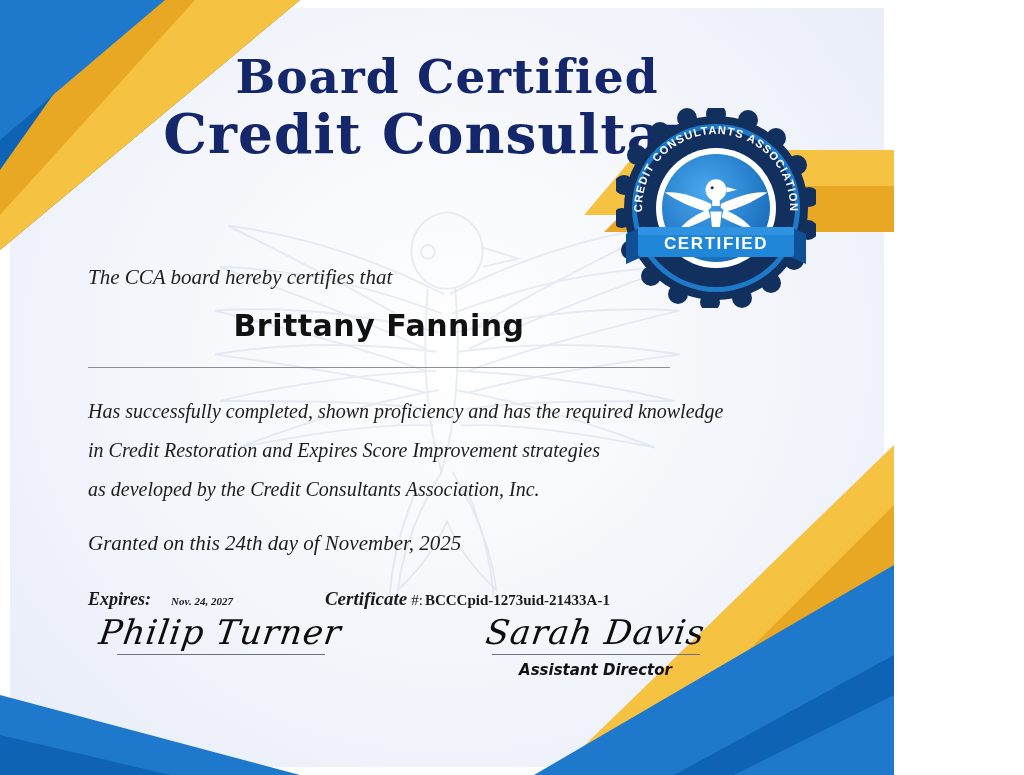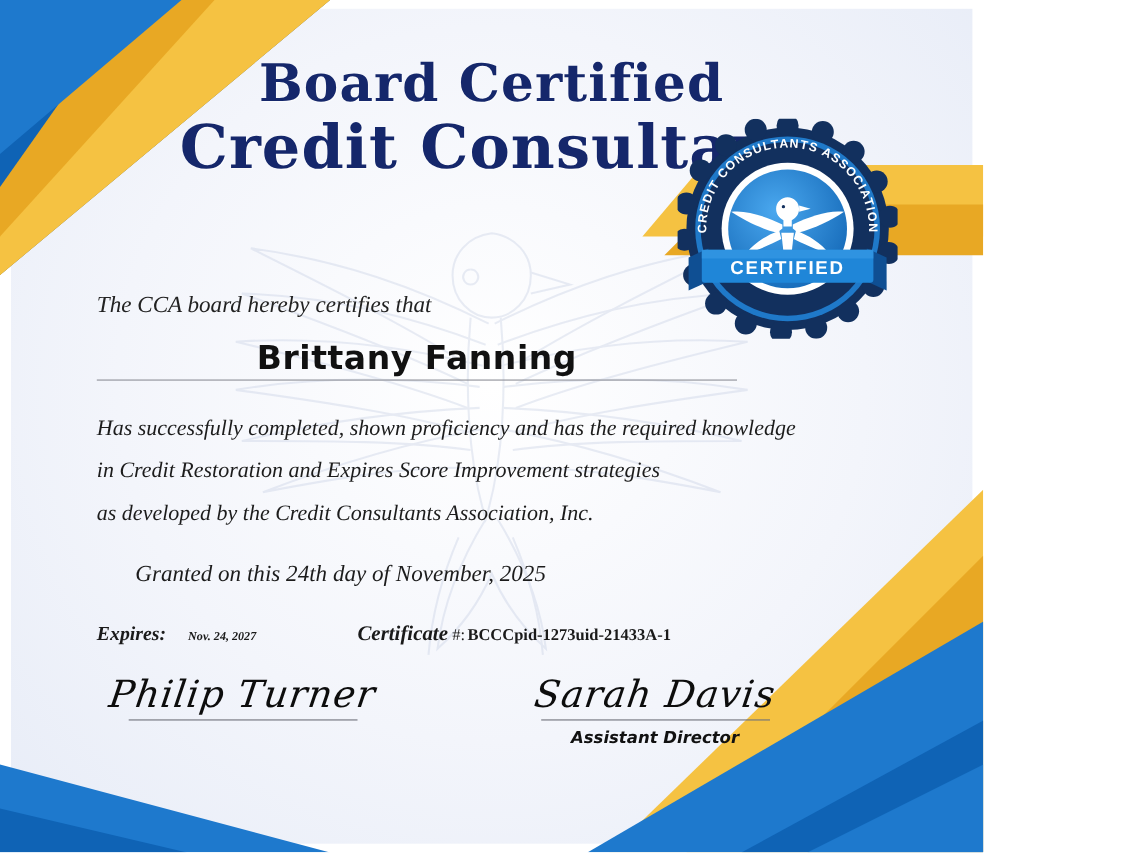--- a/index.html
+++ b/index.html
@@ -88,21 +88,21 @@
   .line-certifies {
     font-size: 21px;
     font-style: italic;
     color: #222;
     margin-bottom: 18px;
   }
   .recipient-wrap {
     width: 582px;
     border-bottom: 1.5px solid #8d8f97;
     text-align: center;
-    padding-bottom: 2px;
+    padding-bottom: 24px;
     margin-bottom: 24px;
   }
   .recipient {
     font-family: "DejaVu Sans", sans-serif;
     font-size: 30px;
     font-weight: 700;
     color: #111;
     letter-spacing: 0.5px;
   }
   .para {
@@ -113,21 +113,20 @@
   }
   .para b {
     font-weight: 400;
     font-style: italic;
   }
   .granted {
     margin-top: 22px;
     font-size: 21px;
     font-style: italic;
     color: #1c1c1c;
-    margin-left: 35px;
   }
   .meta-row {
     margin-top: 32px;
     font-size: 16px;
     display: flex;
     align-items: baseline;
   }
   .meta-label {
     font-weight: 700;
     font-style: italic;

